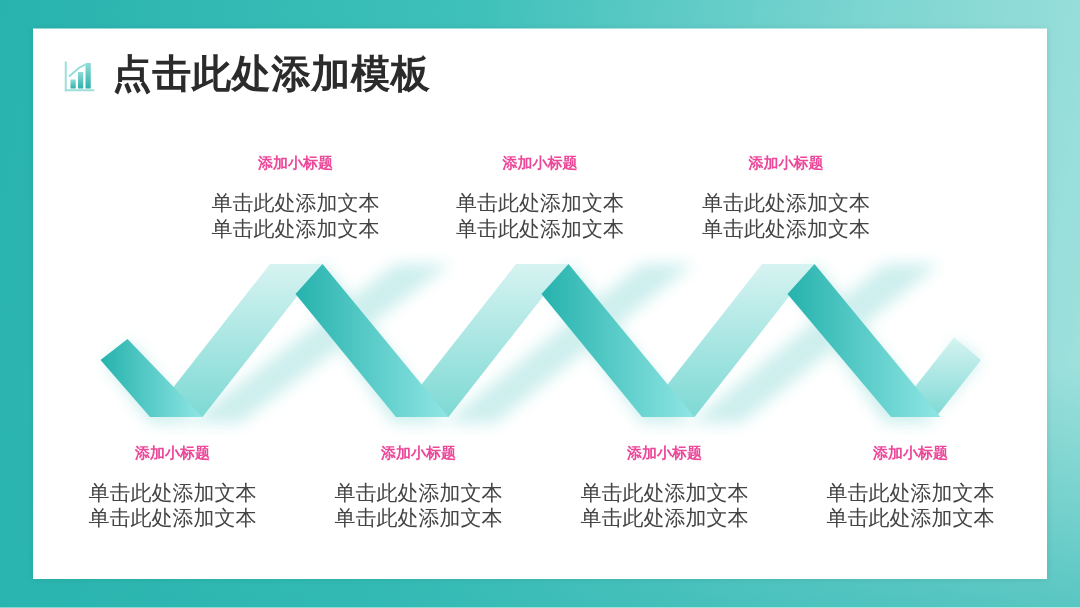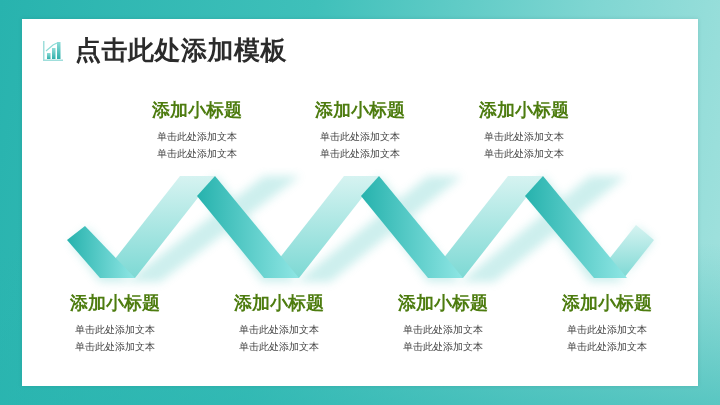--- a/index.html
+++ b/index.html
@@ -7,22 +7,22 @@
     background:linear-gradient(100deg,#28b3ae 0%,#3fc0ba 40%,#7fd6d2 75%,#a3e2de 100%);
     font-family:"DejaVu Sans","Liberation Sans",sans-serif;}
   .bg-bottom{position:absolute;left:0;top:0;width:720px;height:405px;
     background:linear-gradient(180deg,rgba(0,0,0,0) 60%,rgba(40,180,175,0.6) 100%);}
   .panel{position:absolute;left:22px;top:19px;width:676px;height:367px;background:#ffffff;
     box-shadow:0 0 4px rgba(0,80,80,0.15);}
   .title-icon{position:absolute;left:43px;top:39px;width:20px;height:22px;}
   .title{position:absolute;left:75px;top:36px;font-size:26px;font-weight:bold;color:#2b2b2b;letter-spacing:0.5px;line-height:28px;white-space:nowrap;}
   .ribbon{position:absolute;left:0;top:0;width:720px;height:405px;}
   .block{position:absolute;width:140px;text-align:center;}
-  .block .h{font-size:18px;font-weight:bold;color:#4d7c0f;line-height:18px;white-space:nowrap;}
-  .block .t{font-size:10px;color:#444;line-height:17px;white-space:nowrap;}
+  .block .h{font-size:10px;font-weight:bold;color:#ec4899;line-height:18px;white-space:nowrap;}
+  .block .t{font-size:14px;color:#444;line-height:17px;white-space:nowrap;}
   .block .gap{height:9px;}
 </style>
 </head>
 <body>
 
 <div class="bg-bottom"></div>
 <div class="panel"></div>
 
 <svg class="title-icon" viewBox="0 0 20 22">
   <defs>

